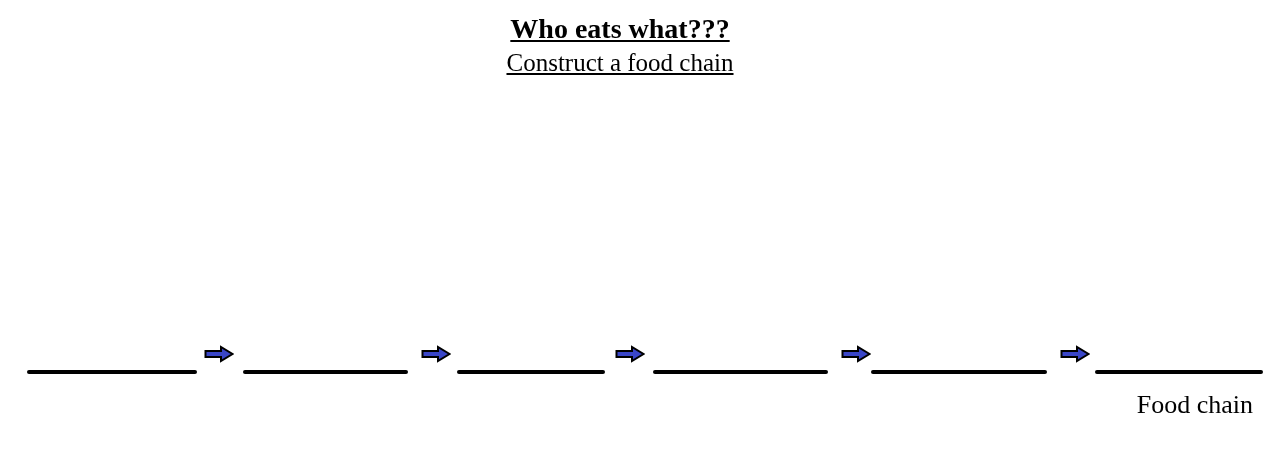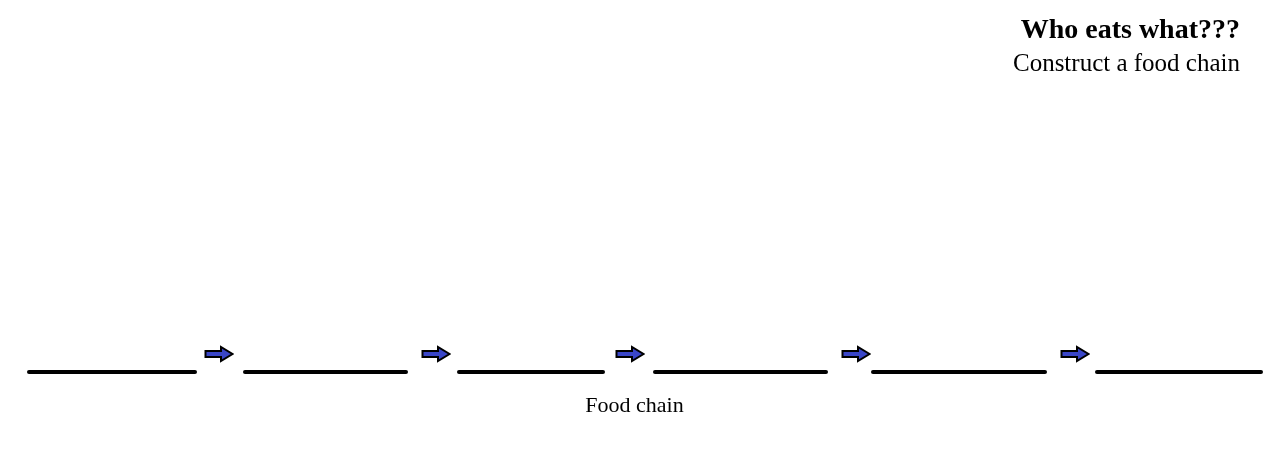--- a/index.html
+++ b/index.html
@@ -13,21 +13,22 @@
     position: relative;
     overflow: hidden;
     font-family: "Liberation Serif", serif;
     color: #000000;
   }
   .header {
     position: absolute;
     top: 12px;
     left: 0;
     width: 1240px;
-    text-align: right;
+    text-align: center;
+    text-decoration: underline;
   }
   .title {
     font-size: 28px;
     font-weight: bold;
     line-height: 34px;
   }
   .subtitle {
     font-size: 25px;
     font-weight: normal;
     line-height: 34px;
@@ -61,24 +62,24 @@
   .a1 { left: 204px; }
   .a2 { left: 421px; }
   .a3 { left: 615px; }
   .a4 { left: 841px; }
   .a5 { left: 1060px; }
   .arrow svg { display: block; }
   .arrow path { stroke: #000000; stroke-width: 2; stroke-linejoin: miter; }
   .chain-label {
     position: absolute;
     top: 391px;
-    left: 8px;
+    left: 0;
     width: 1253px;
-    text-align: center;
-    font-size: 22px;
+    text-align: right;
+    font-size: 26px;
     line-height: 28px;
   }
 </style>
 </head>
 <body>
 
 <div class="header">
   <div class="title">Who eats what???</div>
   <div class="subtitle">Construct a food chain</div>
 </div>

